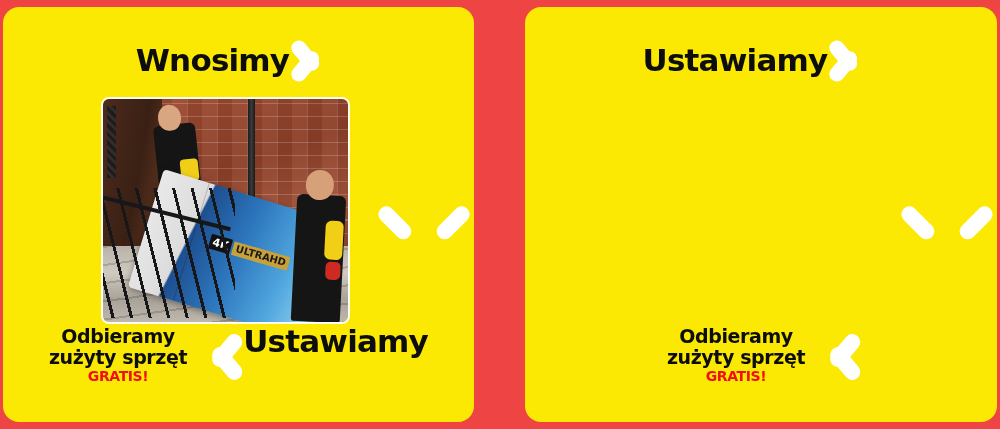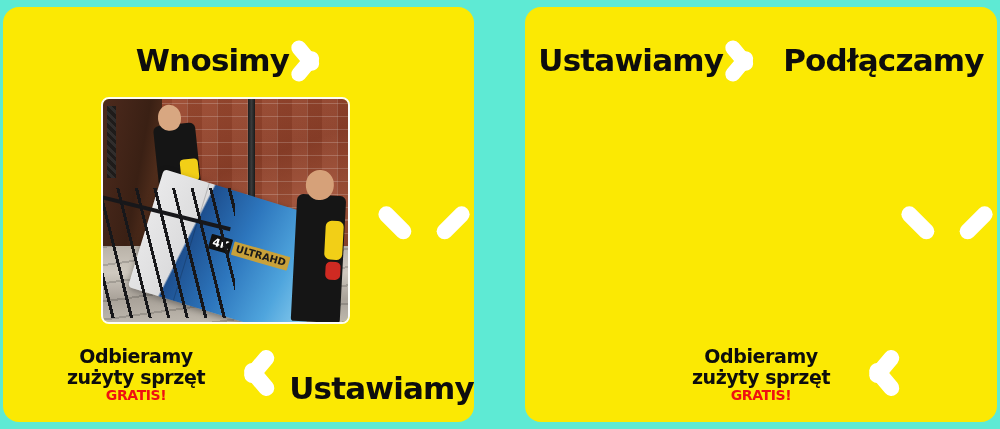--- a/index.html
+++ b/index.html
@@ -11,21 +11,21 @@
     width: 1000px;
     height: 429px;
     font-family: "Liberation Sans", sans-serif;
     overflow: hidden;
   }
 
   .board {
     position: relative;
     width: 1000px;
     height: 429px;
-    background: #5eead4;
+    background: #ef4444;
   }
 
   .card {
     position: absolute;
     background: #fbe903;
     border-radius: 16px;
     overflow: hidden;
   }
   #card-1 { left: 3px;   top: 7px; width: 471px; height: 415px; }
   #card-2 { left: 525px; top: 7px; width: 472px; height: 415px; }
@@ -252,24 +252,23 @@
   }
 
   
   .foot-row {
     position: absolute;
     left: 0;
     bottom: 18px;
     width: 100%;
     height: 78px;
     display: flex;
-    align-items: flex-end;
+    align-items: flex-start;
     justify-content: center;
-    gap: 20px;
-    margin-left: 32px;
+    gap: 6px;
   }
   .recycle {
     text-align: center;
     line-height: 1.12;
     color: #0d0d0d;
     font-family: "DejaVu Sans", sans-serif;
     font-weight: bold;
     font-size: 19px;
     letter-spacing: -0.4px;
     white-space: nowrap;
@@ -344,21 +343,20 @@
   </div>
 
   <div class="card" id="card-2">
 
     <div class="head-row">
       <span class="step-label">Ustawiamy</span>
       <span class="chev chev-right">
         <i class="a"></i>
           <i class="b"></i>
       </span>
-      <span class="step-label">Podłączamy</span>
     </div>
 
     <div class="chev chev-down">
       <i class="a"></i>
         <i class="b"></i>
     </div>
 
     <div class="foot-row">
       <div class="recycle">
         <span>Odbieramy</span><br>

